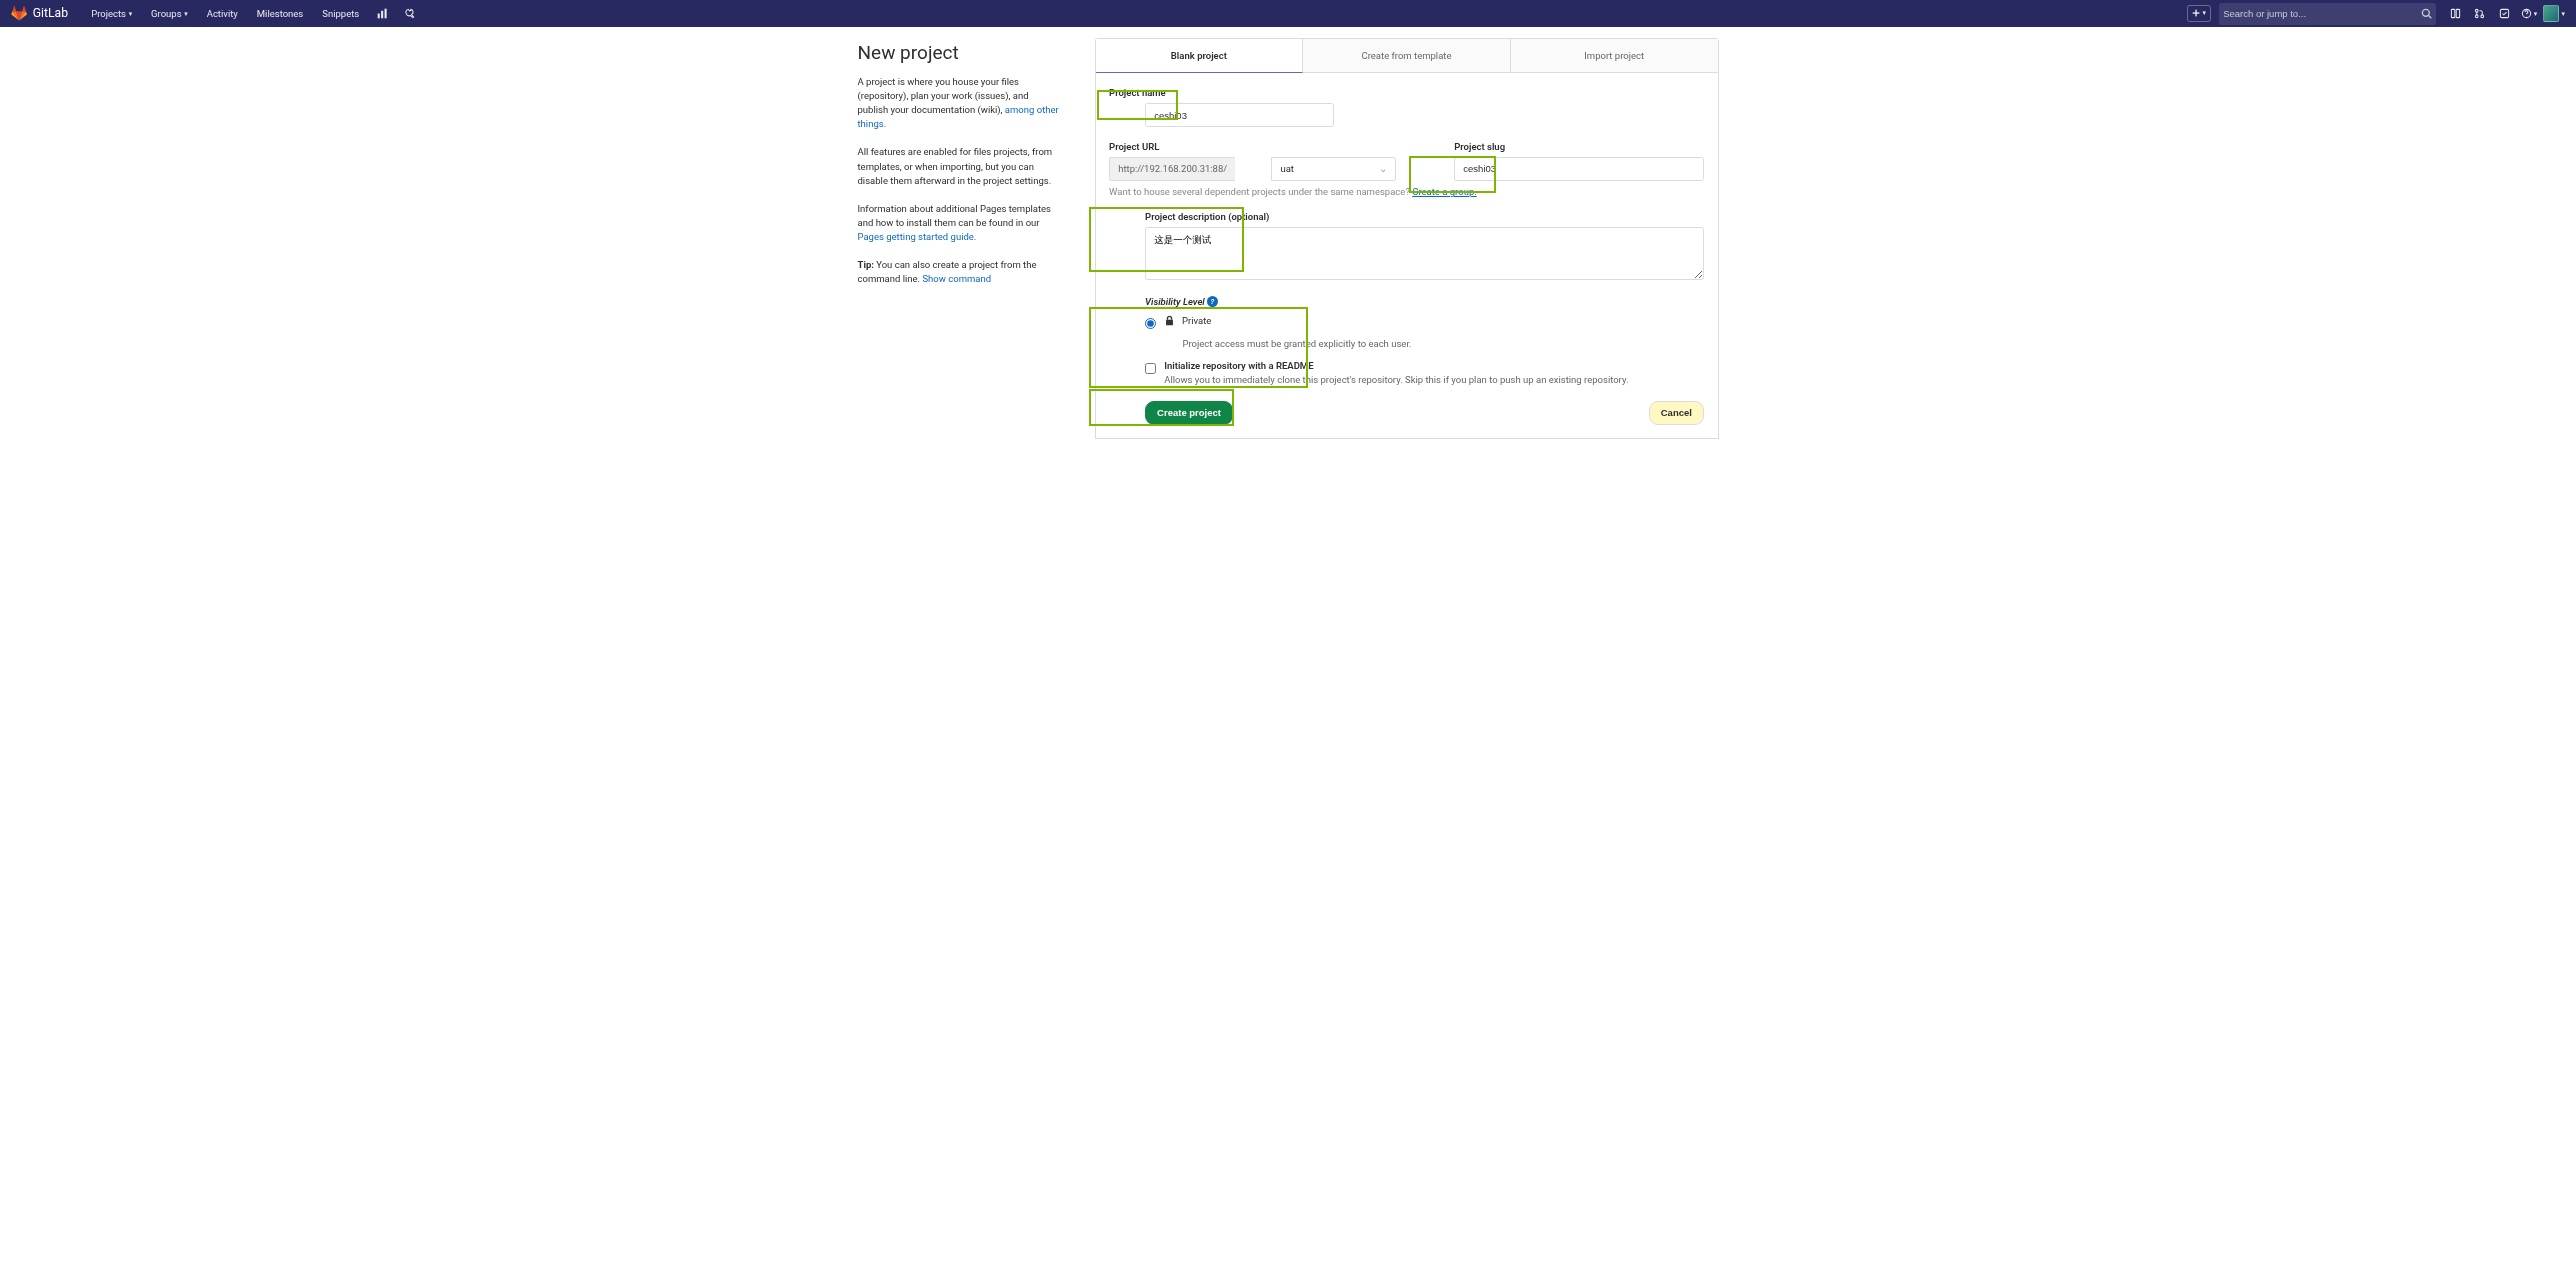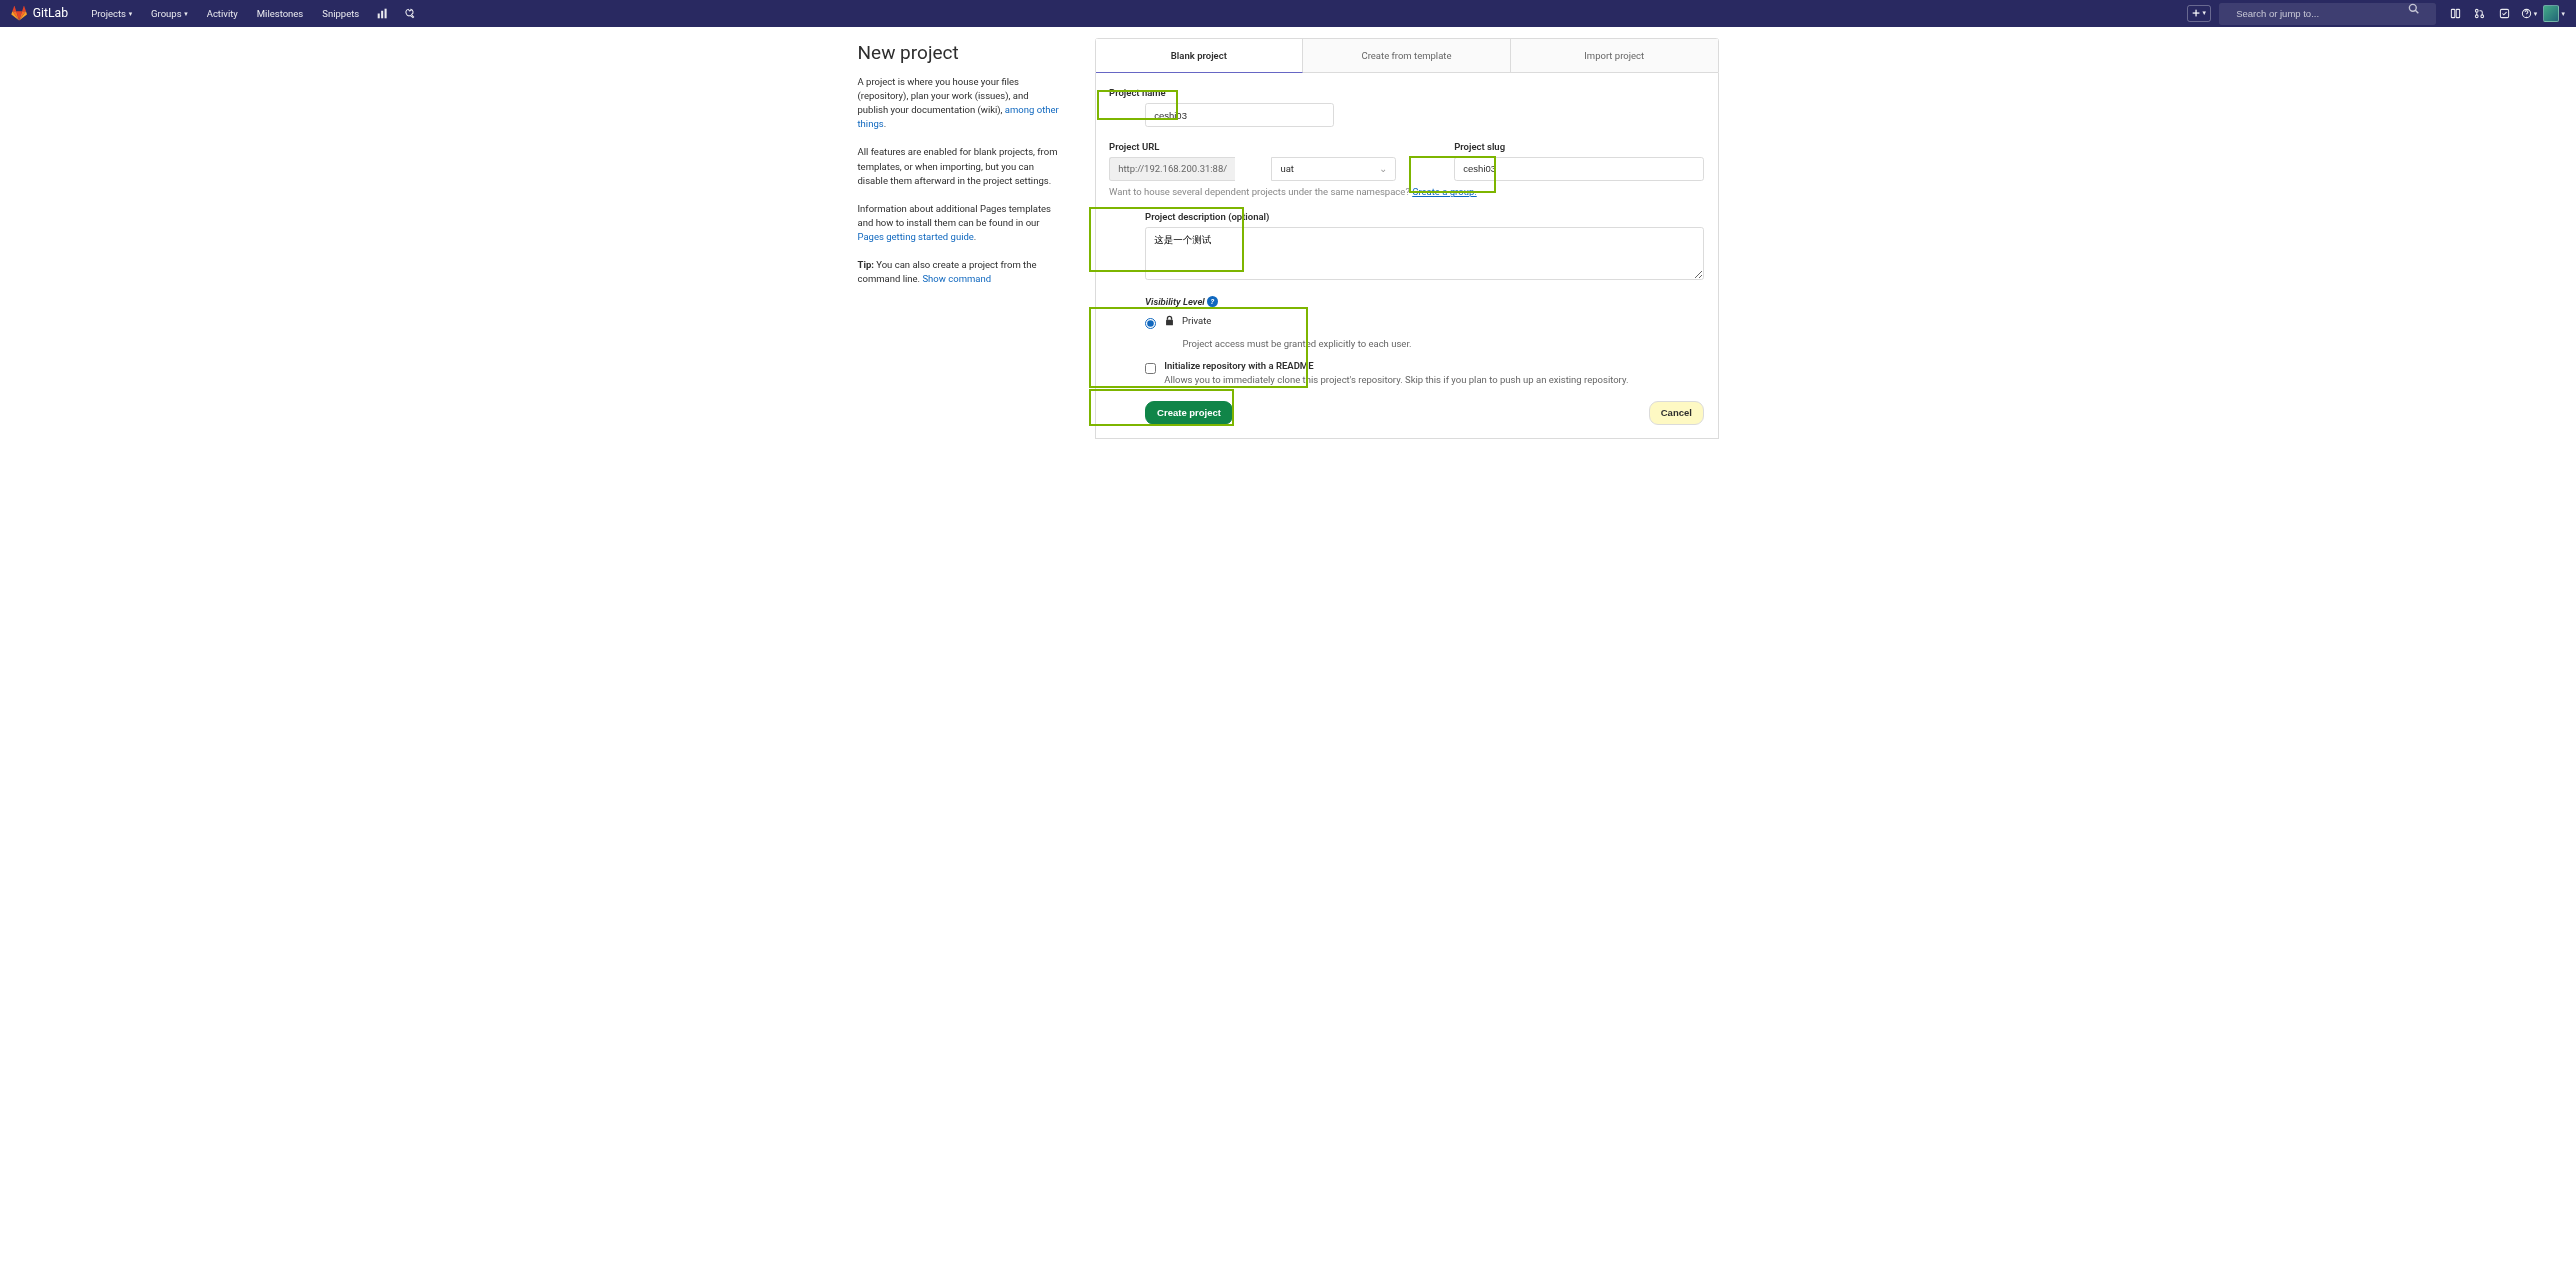--- a/index.html
+++ b/index.html
@@ -65,21 +65,22 @@
       justify-content: center;
       cursor: pointer;
       color: rgba(255,255,255,0.9);
     }
     .search-box {
       background: rgba(255,255,255,0.1);
       border-radius: 2.7px;
       height: 22px;
       width: 217px;
       display: flex;
-      padding: 0 17px;
+      align-items: center;
+      padding: 0 4px;
       margin: 0 5.4px;
     }
     .search-input {
       background: transparent;
       border: none;
       outline: none;
       color: #fff;
       flex: 1;
       font-size: 9.5px;
     }
@@ -412,21 +413,21 @@
         <div class="avatar"></div>
         <span class="caret-down">▾</span>
       </div>
   </div>
 </div>
 
 <div class="container">
   <div class="sidebar">
     <h1>New project</h1>
     <p><span>A project is where you house your files (repository), plan your work (issues), and publish your documentation (wiki), </span><a href="#">among other things</a>.</p>
-    <p>All features are enabled for blank projects, from templates, or when importing, but you can disable them afterward in the project settings.</p>
+    <p>All features are enabled for files projects, from templates, or when importing, but you can disable them afterward in the project settings.</p>
     <p><span>Information about additional Pages templates and how to install them can be found in our </span><a href="#">Pages getting started guide</a>.</p>
     <p><strong>Tip:</strong><span> You can also create a project from the command line. </span><a href="#">Show command</a></p>
   </div>
 
   <div class="main">
     <div class="tabs">
       <div class="tab active">Blank project</div>
       <div class="tab">Create from template</div>
       <div class="tab">Import project</div>
     </div>

